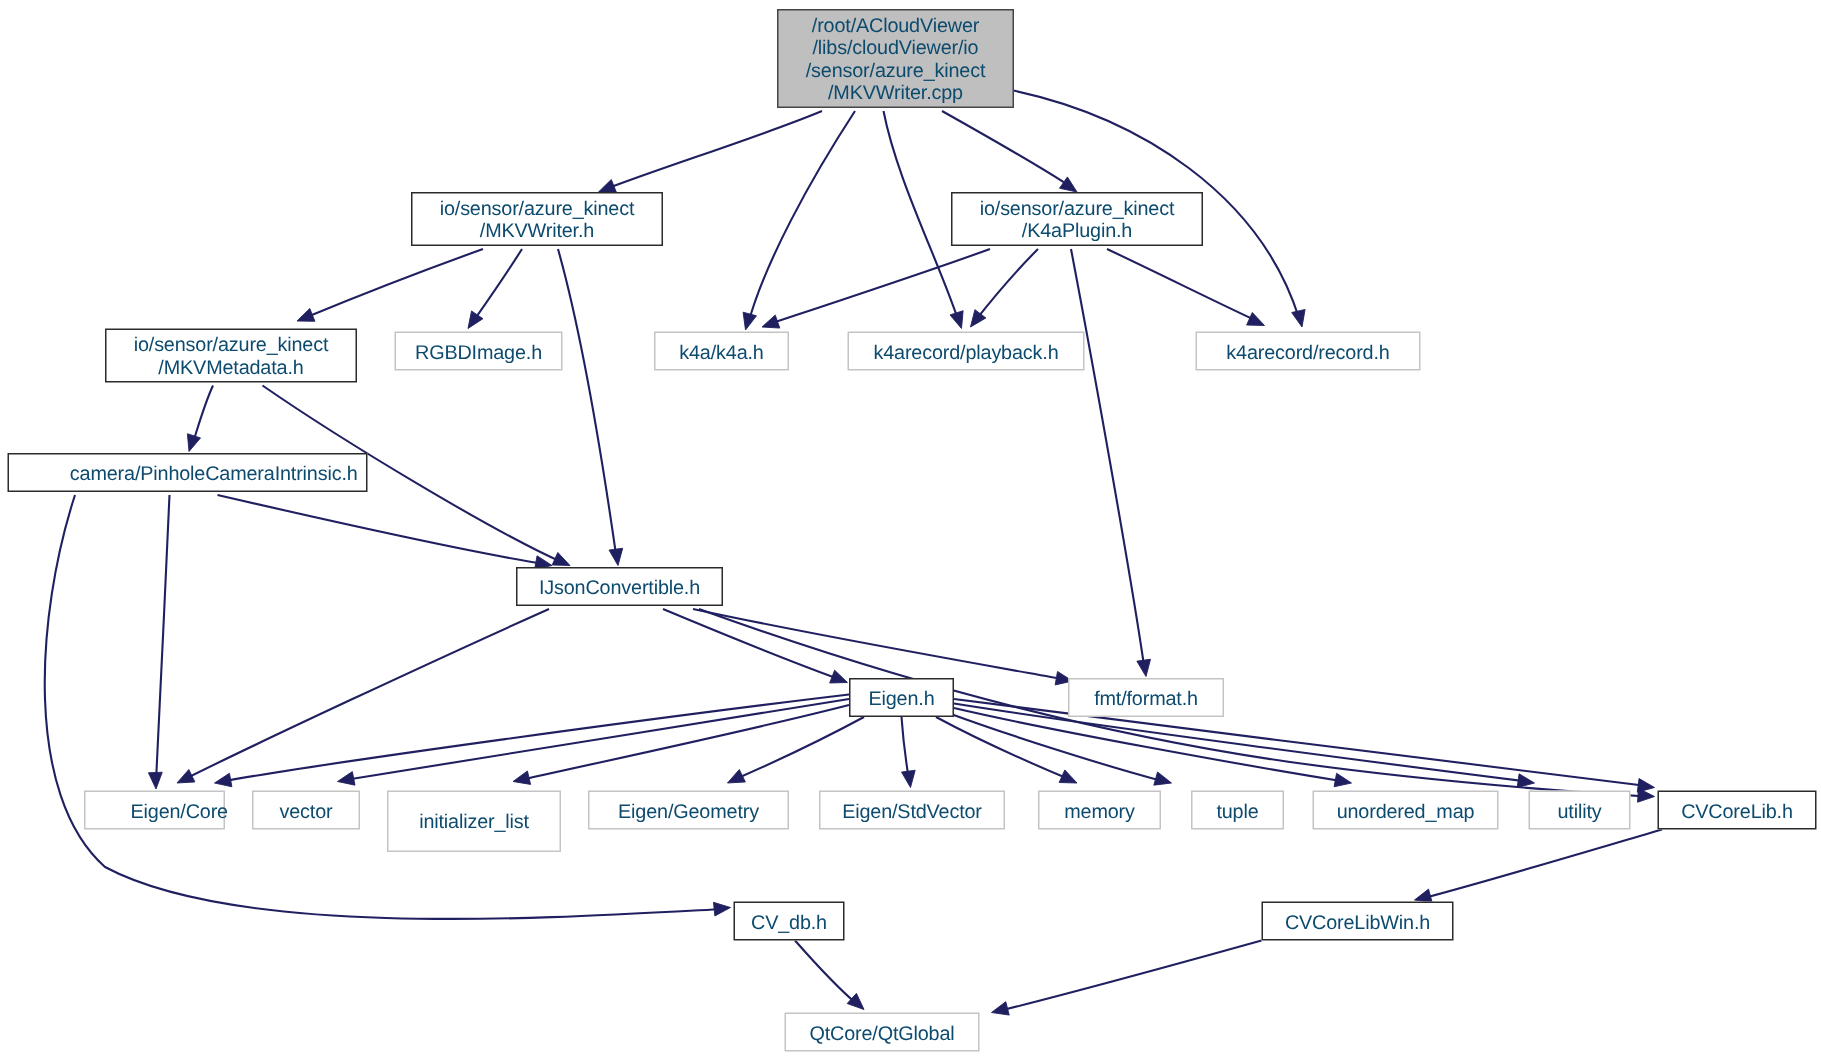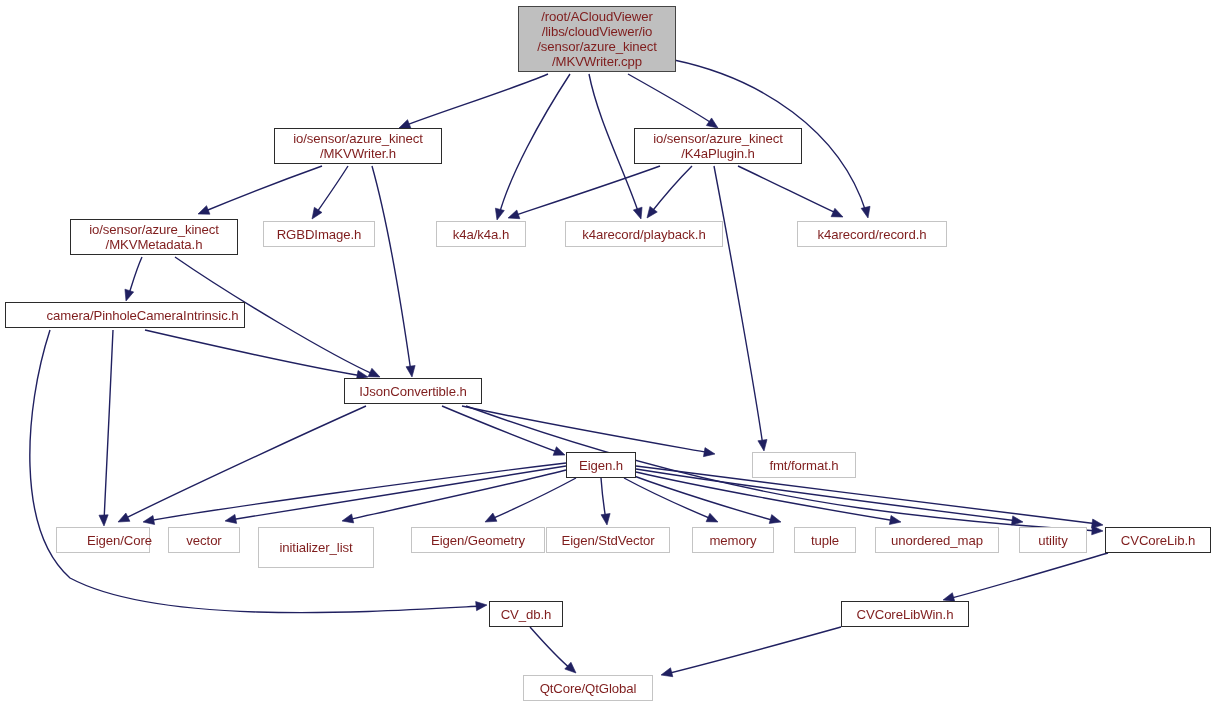--- a/index.html
+++ b/index.html
@@ -36,21 +36,21 @@
     position: absolute;
     box-sizing: border-box;
     display: flex;
     align-items: center;
     justify-content: center;
     text-align: center;
     background: #ffffff;
     border: 1px solid #c4c4c4;
     font-size: 13.2px;
     line-height: 15px;
-    color: #7f1d1d;
+    color: #0c4a6e;
     white-space: pre-line;
     letter-spacing: -0.1px;
     cursor: pointer;
   }
   .gnode.dark {
     border: 1.6px solid #2b2b2b;
   }
   .gnode.root {
     background: #bfbfbf;
     border: 1.6px solid #454545;
@@ -145,26 +145,26 @@
       <div class="gnode dark" style="left: 634px; top: 128px; width: 168px; height: 36px;"><span>io/sensor/azure_kinect
 /K4aPlugin.h</span></div>
       <div class="gnode dark" style="left: 70px; top: 219px; width: 168px; height: 36px;"><span>io/sensor/azure_kinect
 /MKVMetadata.h</span></div>
       <div class="gnode" style="left: 263px; top: 221px; width: 112px; height: 26px;"><span>RGBDImage.h</span></div>
       <div class="gnode" style="left: 436px; top: 221px; width: 90px; height: 26px;"><span>k4a/k4a.h</span></div>
       <div class="gnode" style="left: 565px; top: 221px; width: 158px; height: 26px;"><span>k4arecord/playback.h</span></div>
       <div class="gnode" style="left: 797px; top: 221px; width: 150px; height: 26px;"><span>k4arecord/record.h</span></div>
       <div class="gnode dark" style="left: 5px; top: 302px; width: 240px; height: 26px; padding-left: 35px;"><span>camera/PinholeCameraIntrinsic.h</span></div>
       <div class="gnode dark" style="left: 344px; top: 378px; width: 138px; height: 26px;"><span>IJsonConvertible.h</span></div>
-      <div class="gnode" style="left: 752px; top: 452px; width: 104px; height: 26px;"><span>fmt/format.h</span></div>
+      <div class="gnode" style="left: 712px; top: 452px; width: 104px; height: 26px;"><span>fmt/format.h</span></div>
       <div class="gnode dark" style="left: 566px; top: 452px; width: 70px; height: 26px;"><span>Eigen.h</span></div>
       <div class="gnode" style="left: 56px; top: 527px; width: 94px; height: 26px; padding-left: 30px;"><span>Eigen/Core</span></div>
       <div class="gnode" style="left: 168px; top: 527px; width: 72px; height: 26px;"><span>vector</span></div>
       <div class="gnode" style="left: 258px; top: 527px; width: 116px; height: 41px;"><span>initializer_list</span></div>
-      <div class="gnode" style="left: 392px; top: 527px; width: 134px; height: 26px; margin-left: 19px;"><span>Eigen/Geometry</span></div>
+      <div class="gnode" style="left: 392px; top: 527px; width: 134px; height: 26px;"><span>Eigen/Geometry</span></div>
       <div class="gnode" style="left: 546px; top: 527px; width: 124px; height: 26px;"><span>Eigen/StdVector</span></div>
       <div class="gnode" style="left: 692px; top: 527px; width: 82px; height: 26px;"><span>memory</span></div>
       <div class="gnode" style="left: 794px; top: 527px; width: 62px; height: 26px;"><span>tuple</span></div>
       <div class="gnode" style="left: 875px; top: 527px; width: 124px; height: 26px;"><span>unordered_map</span></div>
       <div class="gnode" style="left: 1019px; top: 527px; width: 68px; height: 26px;"><span>utility</span></div>
       <div class="gnode dark" style="left: 1105px; top: 527px; width: 106px; height: 26px;"><span>CVCoreLib.h</span></div>
       <div class="gnode dark" style="left: 489px; top: 601px; width: 74px; height: 26px;"><span>CV_db.h</span></div>
       <div class="gnode dark" style="left: 841px; top: 601px; width: 128px; height: 26px;"><span>CVCoreLibWin.h</span></div>
       <div class="gnode" style="left: 523px; top: 675px; width: 130px; height: 26px;"><span>QtCore/QtGlobal</span></div>
     </div>

